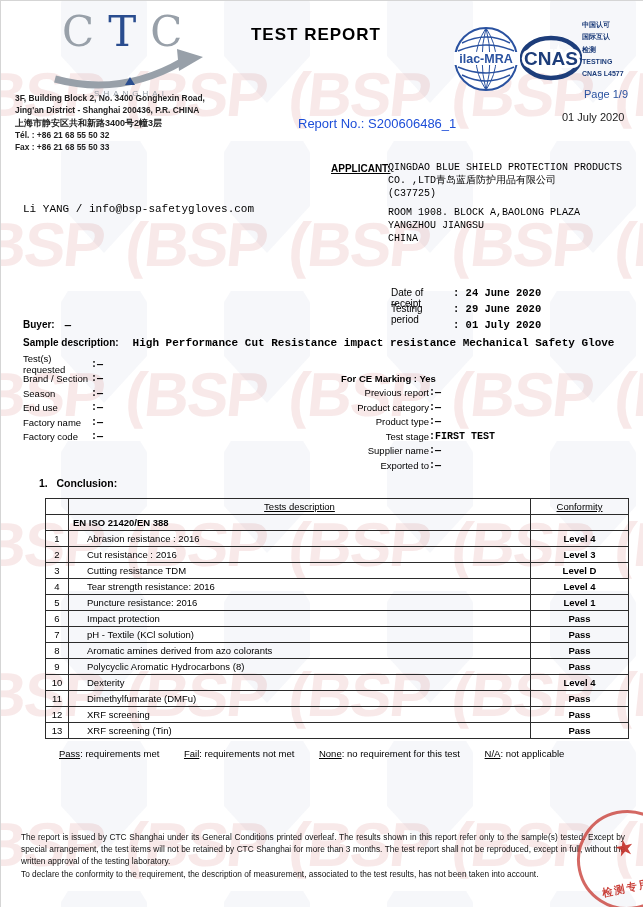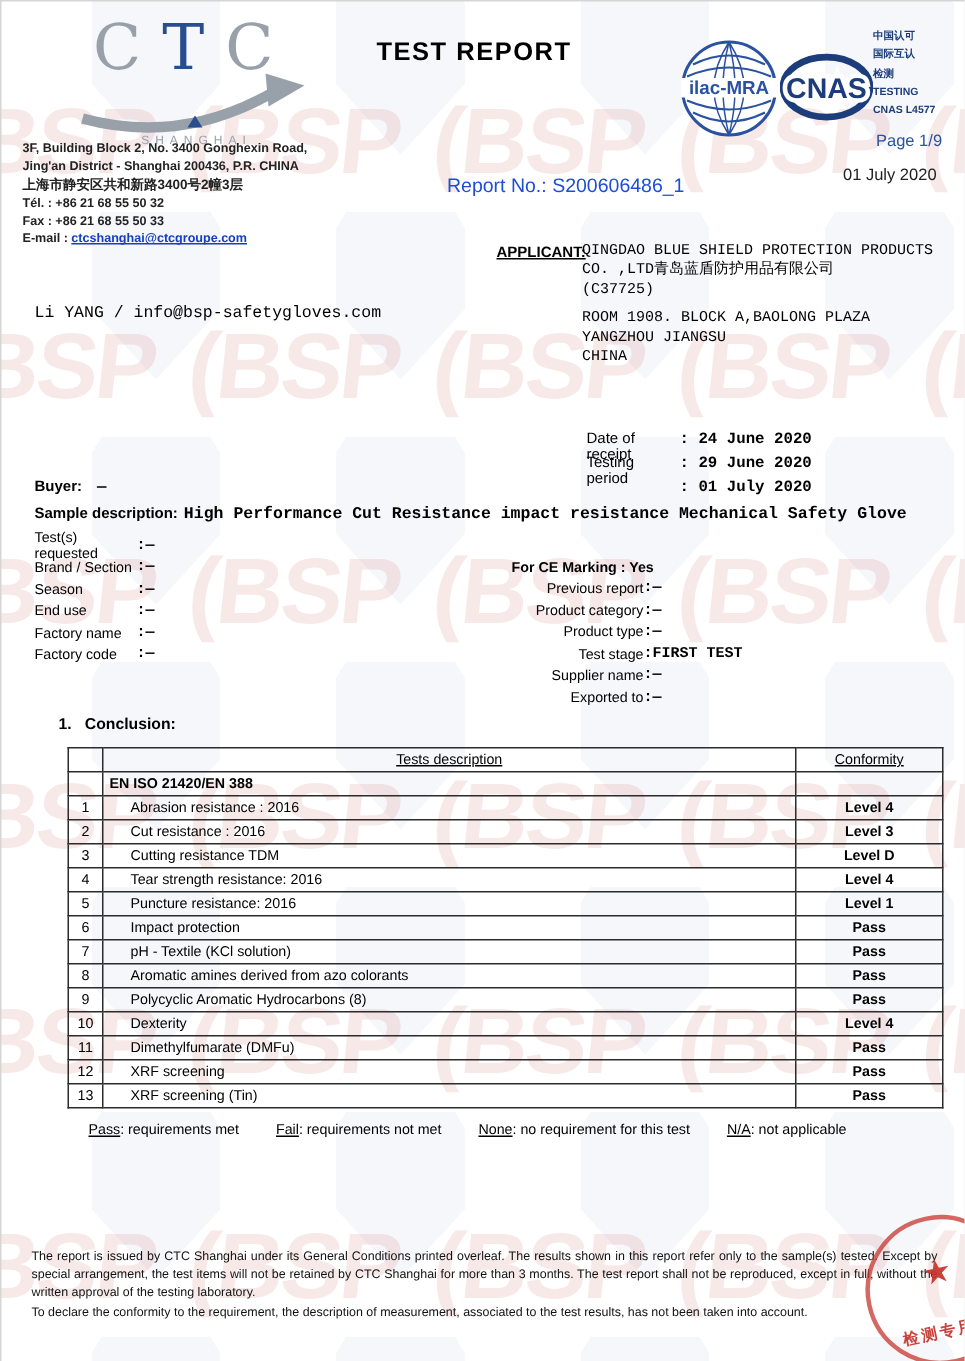--- a/index.html
+++ b/index.html
@@ -43,21 +43,21 @@
   #contact-line{position:absolute;left:22px;top:202px;font-size:11px;color:#000;}
   
   #dates-block{position:absolute;left:390px;top:286px;font-size:10px;color:#000;}
   .drow{display:flex;height:16px;align-items:flex-start;}
   .dlabel{width:62px;}
   .dval{font-weight:bold;font-size:10.5px;}
   
   #buyer-line{position:absolute;left:22px;top:318px;font-size:10px;font-weight:bold;color:#000;}
   #buyer-line .bval{font-size:10.5px;margin-left:10px;}
   #sample-line{position:absolute;left:22px;top:336px;font-size:10px;font-weight:bold;color:#000;}
-  #sample-line .sval{font-size:11px;margin-left:4px;}
+  #sample-line .sval{font-size:11px;margin-left:14px;}
   
   .fields{position:absolute;font-size:9.5px;color:#000;}
   #fields-left{left:22px;top:356px;width:280px;}
   #fields-right{left:340px;top:370px;width:280px;}
   .frow{display:flex;height:14.5px;align-items:center;}
   #fields-left .flabel{width:68px;}
   #fields-right .flabel{width:88px;text-align:right;}
   #fields-right .frow:first-child .flabel{font-weight:bold;width:auto;}
   .fval{font-weight:bold;font-size:10px;}
   
@@ -189,21 +189,20 @@
     </div>
 
     <div id="page-label">Page 1/9</div>
 
     <div id="address">
       <div>3F, Building Block 2, No. 3400 Gonghexin Road,</div>
       <div>Jing'an District - Shanghai 200436, P.R. CHINA</div>
       <div class="cjk">上海市静安区共和新路3400号2幢3层</div>
       <div>Tél. : +86 21 68 55 50 32</div>
       <div>Fax : +86 21 68 55 50 33</div>
-      <div><span>E-mail : </span><a href="#">ctcshanghai@ctcgroupe.com</a></div>
     </div>
 
     <div id="report-no"><span>Report No.:</span> <span>S200606486_1</span></div>
     <div id="issue-date">01 July 2020</div>
 
     <div id="applicant-label">APPLICANT:</div>
     <div id="applicant-block" class="mono">
       <div>QINGDAO BLUE SHIELD PROTECTION PRODUCTS</div>
       <div>CO. ,LTD青岛蓝盾防护用品有限公司</div>
       <div>(C37725)</div>

